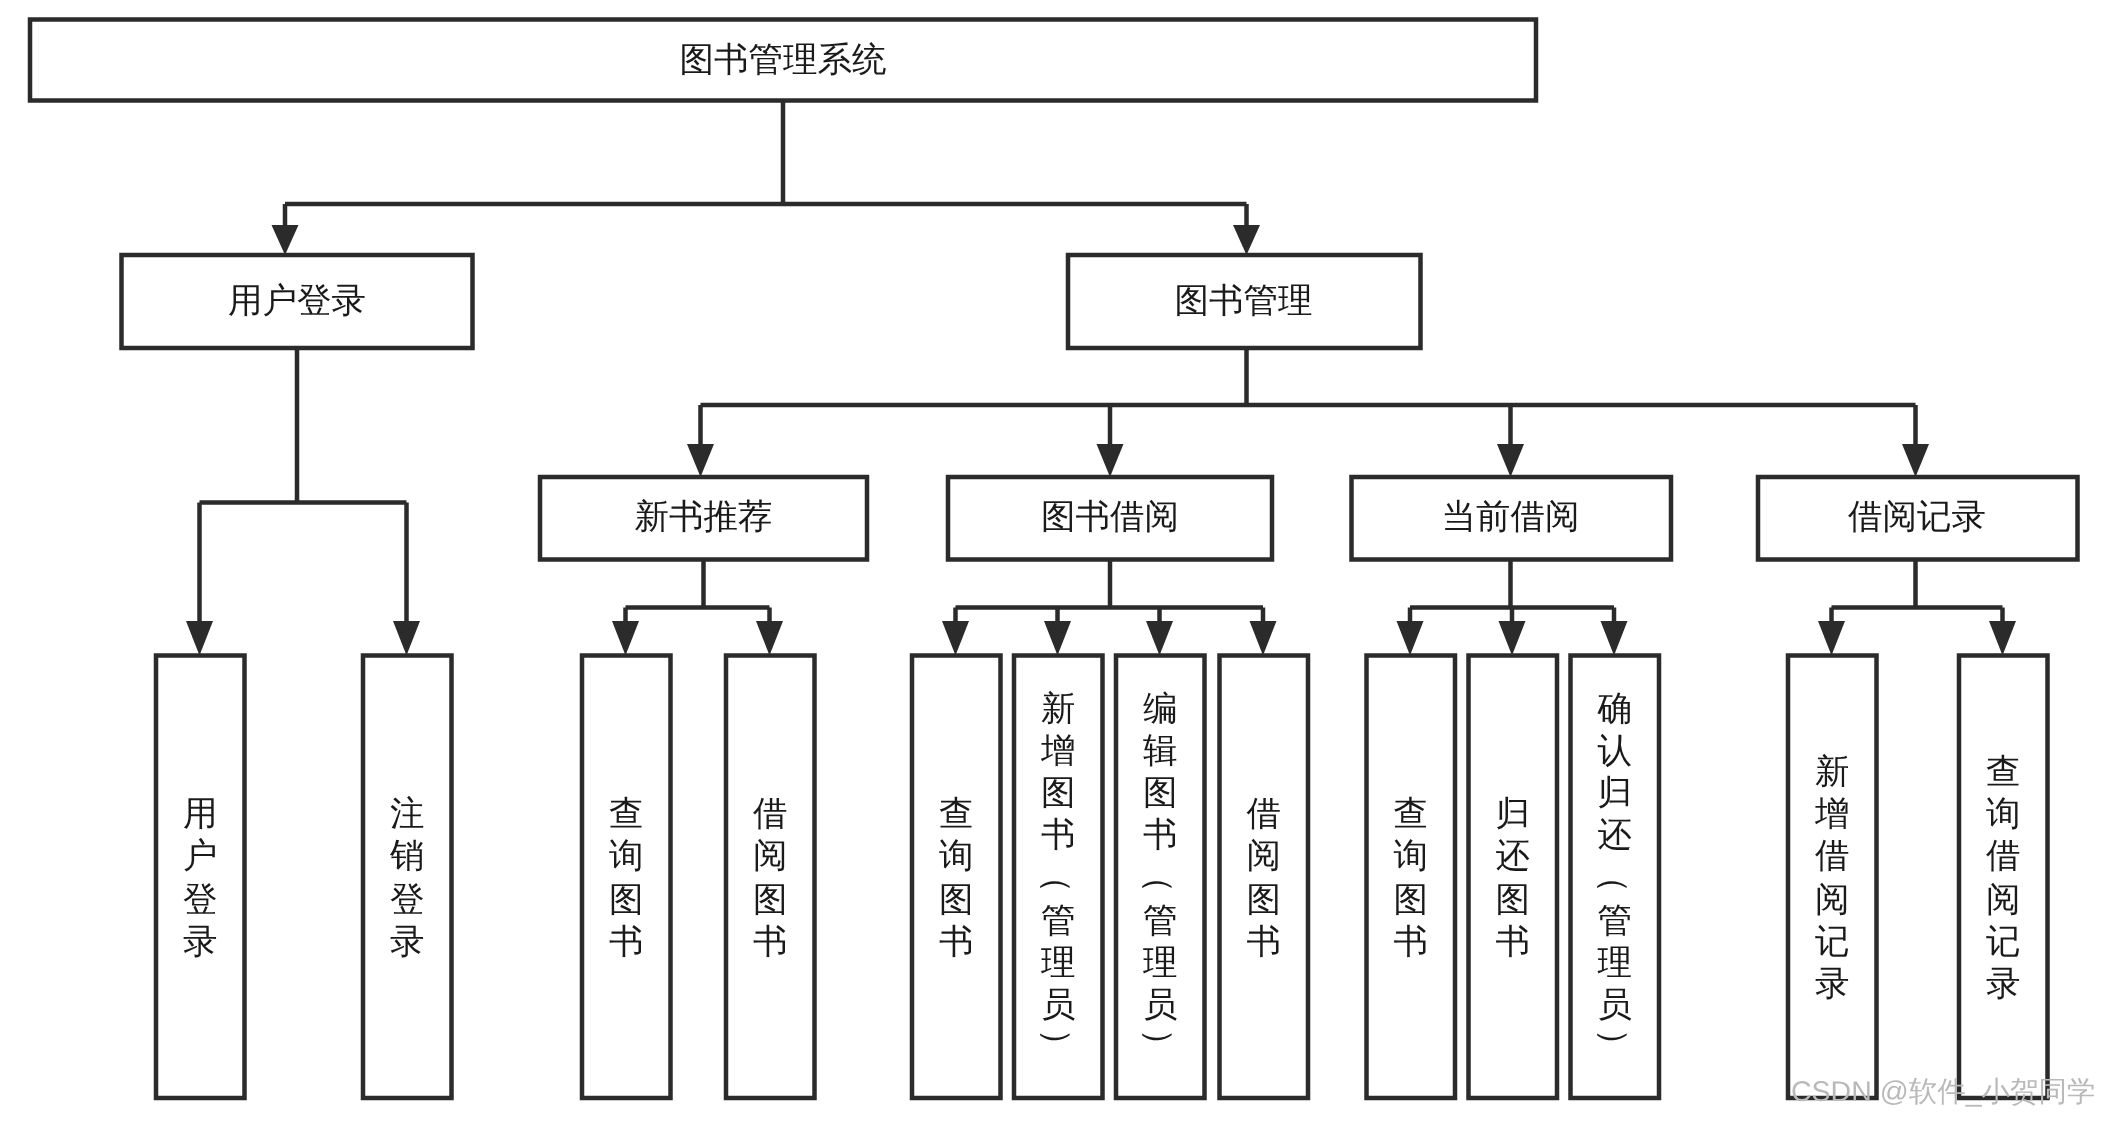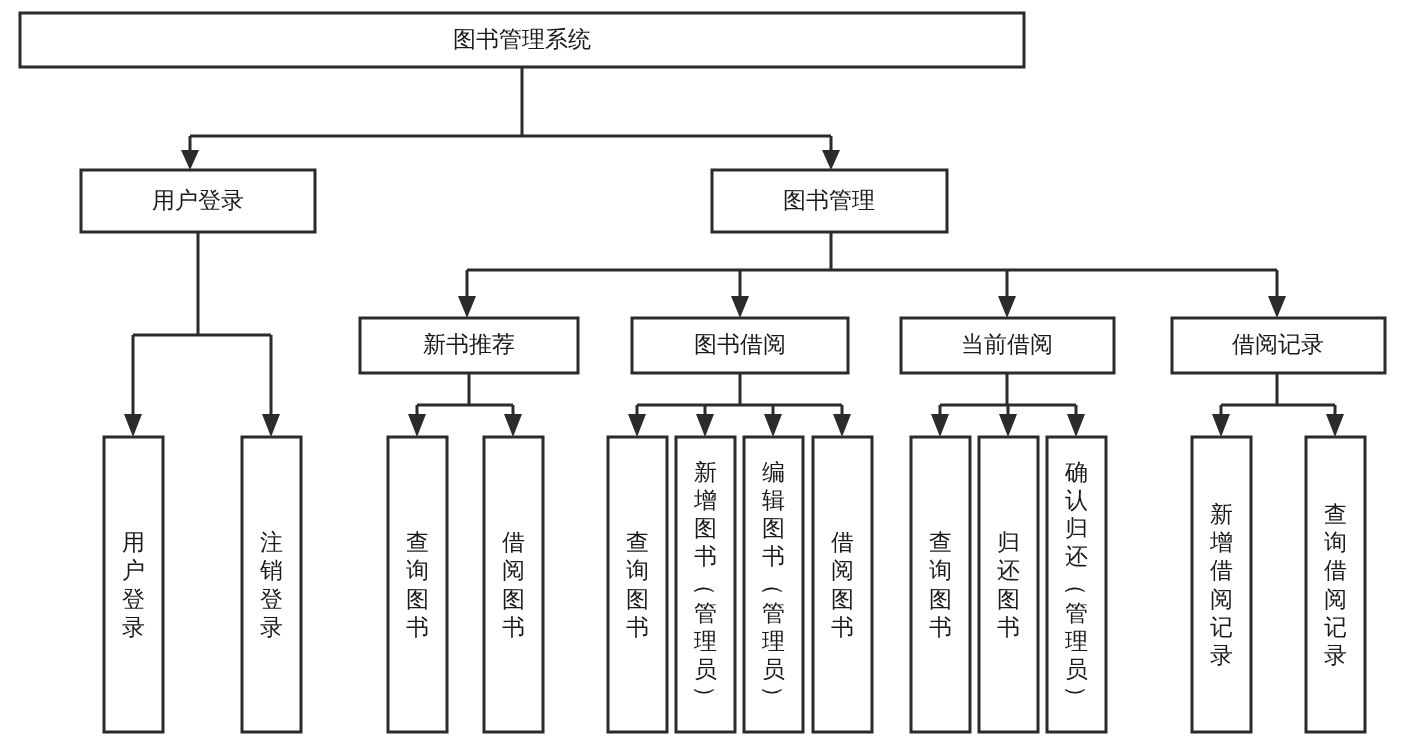--- a/index.html
+++ b/index.html
@@ -220,13 +220,14 @@
   <div class="node-label-v" style="left:744px; top:437px; width:59px; height:295px;"><div style="display: flex; flex-direction: column; align-items: center;"><span style="display: block; line-height: 1.22;">编</span><span style="display: block; line-height: 1.22;">辑</span><span style="display: block; line-height: 1.22;">图</span><span style="display: block; line-height: 1.22;">书</span><span style="display: block; line-height: 1.22; transform: rotate(90deg);">（</span><span style="display: block; line-height: 1.22;">管</span><span style="display: block; line-height: 1.22;">理</span><span style="display: block; line-height: 1.22;">员</span><span style="display: block; line-height: 1.22; transform: rotate(90deg);">）</span></div></div>
   <div class="node-label-v" style="left:813px; top:437px; width:59px; height:295px;"><div style="display: flex; flex-direction: column; align-items: center;"><span style="display: block; line-height: 1.22;">借</span><span style="display: block; line-height: 1.22;">阅</span><span style="display: block; line-height: 1.22;">图</span><span style="display: block; line-height: 1.22;">书</span></div></div>
 
   <div class="node-label-v" style="left:911px; top:437px; width:59px; height:295px;"><div style="display: flex; flex-direction: column; align-items: center;"><span style="display: block; line-height: 1.22;">查</span><span style="display: block; line-height: 1.22;">询</span><span style="display: block; line-height: 1.22;">图</span><span style="display: block; line-height: 1.22;">书</span></div></div>
   <div class="node-label-v" style="left:979px; top:437px; width:59px; height:295px;"><div style="display: flex; flex-direction: column; align-items: center;"><span style="display: block; line-height: 1.22;">归</span><span style="display: block; line-height: 1.22;">还</span><span style="display: block; line-height: 1.22;">图</span><span style="display: block; line-height: 1.22;">书</span></div></div>
   <div class="node-label-v" style="left:1047px; top:437px; width:59px; height:295px;"><div style="display: flex; flex-direction: column; align-items: center;"><span style="display: block; line-height: 1.22;">确</span><span style="display: block; line-height: 1.22;">认</span><span style="display: block; line-height: 1.22;">归</span><span style="display: block; line-height: 1.22;">还</span><span style="display: block; line-height: 1.22; transform: rotate(90deg);">（</span><span style="display: block; line-height: 1.22;">管</span><span style="display: block; line-height: 1.22;">理</span><span style="display: block; line-height: 1.22;">员</span><span style="display: block; line-height: 1.22; transform: rotate(90deg);">）</span></div></div>
 
   <div class="node-label-v" style="left:1192px; top:437px; width:59px; height:295px;"><div style="display: flex; flex-direction: column; align-items: center;"><span style="display: block; line-height: 1.22;">新</span><span style="display: block; line-height: 1.22;">增</span><span style="display: block; line-height: 1.22;">借</span><span style="display: block; line-height: 1.22;">阅</span><span style="display: block; line-height: 1.22;">记</span><span style="display: block; line-height: 1.22;">录</span></div></div>
   <div class="node-label-v" style="left:1306px; top:437px; width:59px; height:295px;"><div style="display: flex; flex-direction: column; align-items: center;"><span style="display: block; line-height: 1.22;">查</span><span style="display: block; line-height: 1.22;">询</span><span style="display: block; line-height: 1.22;">借</span><span style="display: block; line-height: 1.22;">阅</span><span style="display: block; line-height: 1.22;">记</span><span style="display: block; line-height: 1.22;">录</span></div></div>
 
+  <div class="watermark">CSDN @软件_小贺同学</div>
 </div>
 
 </body></html>

